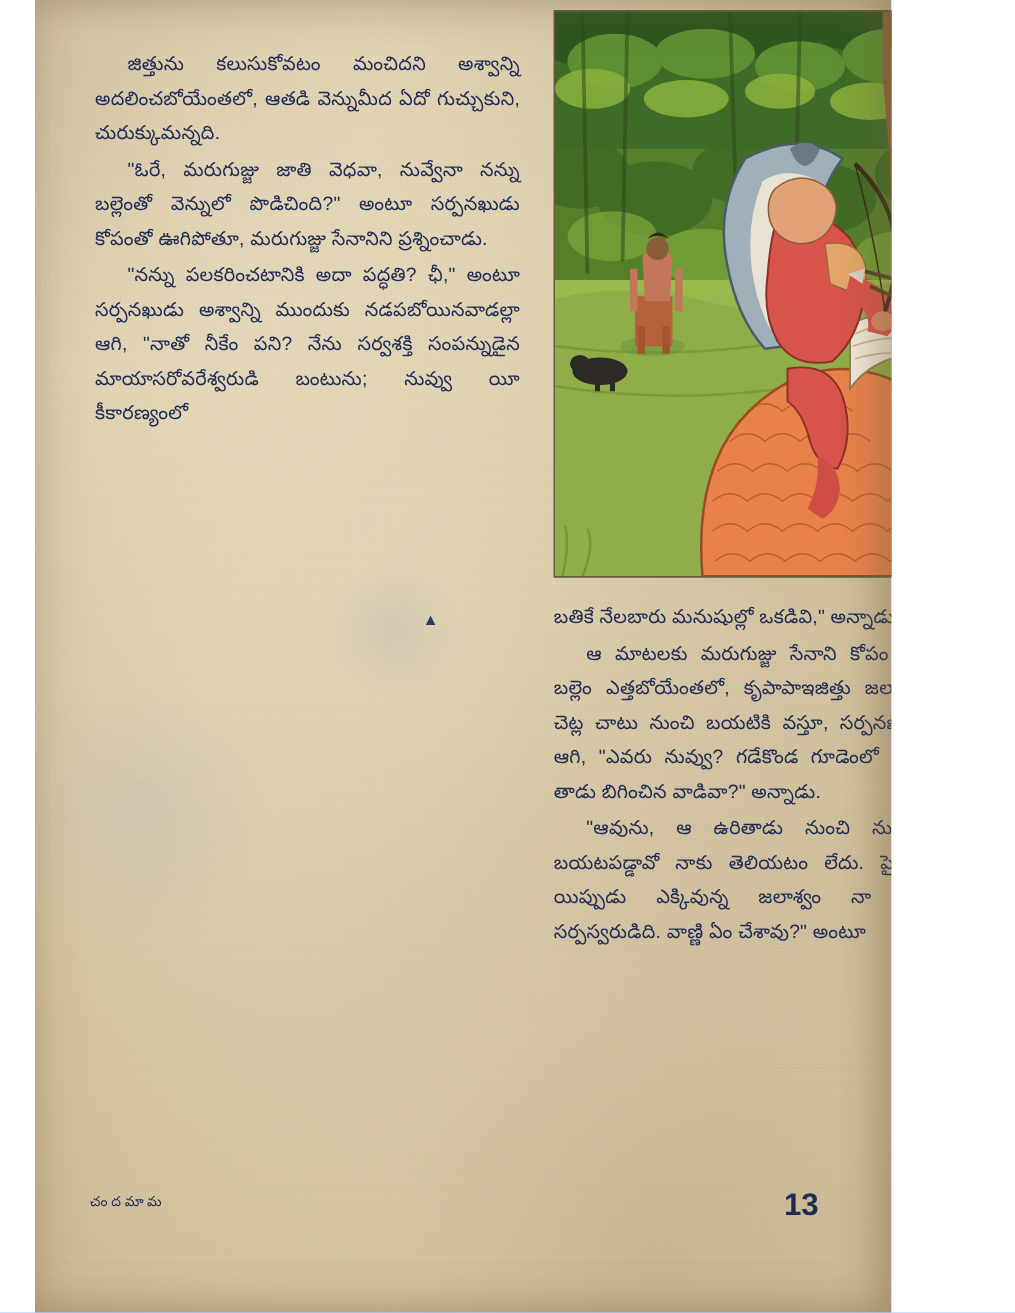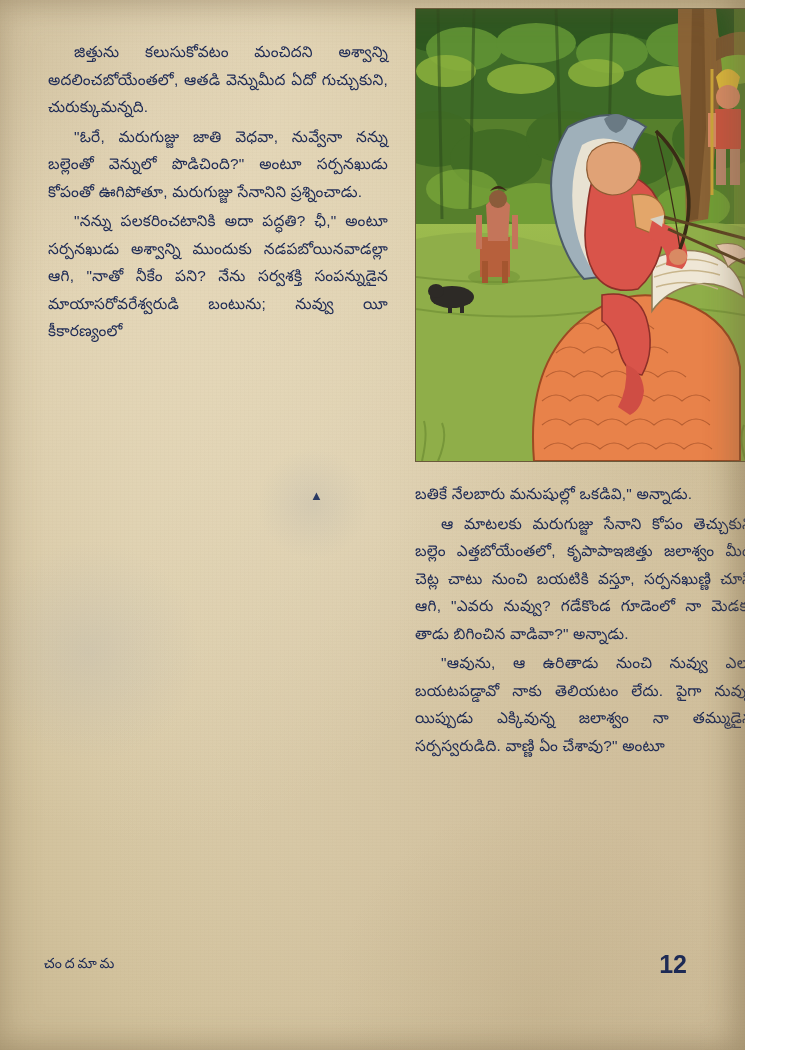--- a/index.html
+++ b/index.html
@@ -5,24 +5,25 @@
   html, body {
     margin: 0;
     padding: 0;
     background: #ffffff;
   }
   body {
     font-family: "Liberation Sans", sans-serif;
   }
   .page {
     position: relative;
-    width: 745px;
+    width: 685px;
     height: 1050px;
     overflow: hidden;
     background: #3b82f6;
+    margin-left: 28px;
   }
   
   .paper-base {
     position: absolute;
     inset: 0;
     background:
       radial-gradient(ellipse at 20% 12%, rgba(232,219,190,0.95) 0%, rgba(222,207,176,0.0) 55%),
       radial-gradient(ellipse at 85% 80%, rgba(206,188,154,0.85) 0%, rgba(216,200,168,0.0) 60%),
       radial-gradient(ellipse at 50% 50%, #e3d7b8 0%, #dbcdab 45%, #d2c29d 78%, #c9b892 100%);
   }
@@ -77,21 +78,21 @@
   .col.left  { left: 48px; top: 38px; width: 340px; }
   .col.right { left: 415px; top: 480px; width: 338px; }
 
   .para { margin: 0 0 2px 0; }
   .para.indent { text-indent: 26px; }
 
   .footer-brand {
     position: absolute;
     left: 44px;
     top: 955px;
-    font-size: 14px;
+    font-size: 11px;
     letter-spacing: 3px;
     color: #1d2a55;
   }
   .page-number {
     position: absolute;
     right: 58px;
     top: 950px;
     font-size: 25px;
     font-weight: bold;
     color: #1d2a55;
@@ -284,16 +285,16 @@
 
   <span class="mark-a">▲</span>
 
   <div class="col right">
     <p class="para">బతికే నేలబారు మనుషుల్లో ఒకడివి," అన్నాడు.</p>
     <p class="para indent">ఆ మాటలకు మరుగుజ్జు సేనాని కోపం తెచ్చుకుని బల్లెం ఎత్తబోయేంతలో, కృపాపాఇజిత్తు జలాశ్వం మీద చెట్ల చాటు నుంచి బయటికి వస్తూ, సర్పనఖుణ్ణి చూసి ఆగి, "ఎవరు నువ్వు? గడేకొండ గూడెంలో నా మెడకు తాడు బిగించిన వాడివా?" అన్నాడు.</p>
     <p class="para indent">"ఆవును, ఆ ఉరితాడు నుంచి నువ్వు ఎలా బయటపడ్డావో నాకు తెలియటం లేదు. పైగా నువ్వు యిప్పుడు ఎక్కివున్న జలాశ్వం నా తమ్ముడైన సర్పస్వరుడిది. వాణ్ణి ఏం చేశావు?" అంటూ</p>
   </div>
 
   <div class="footer-brand">చందమామ</div>
-  <div class="page-number">12</div>
+  <div class="page-number">13</div>
 
   <div class="edge-shadow"></div>
 </div>
 
 </body></html>

